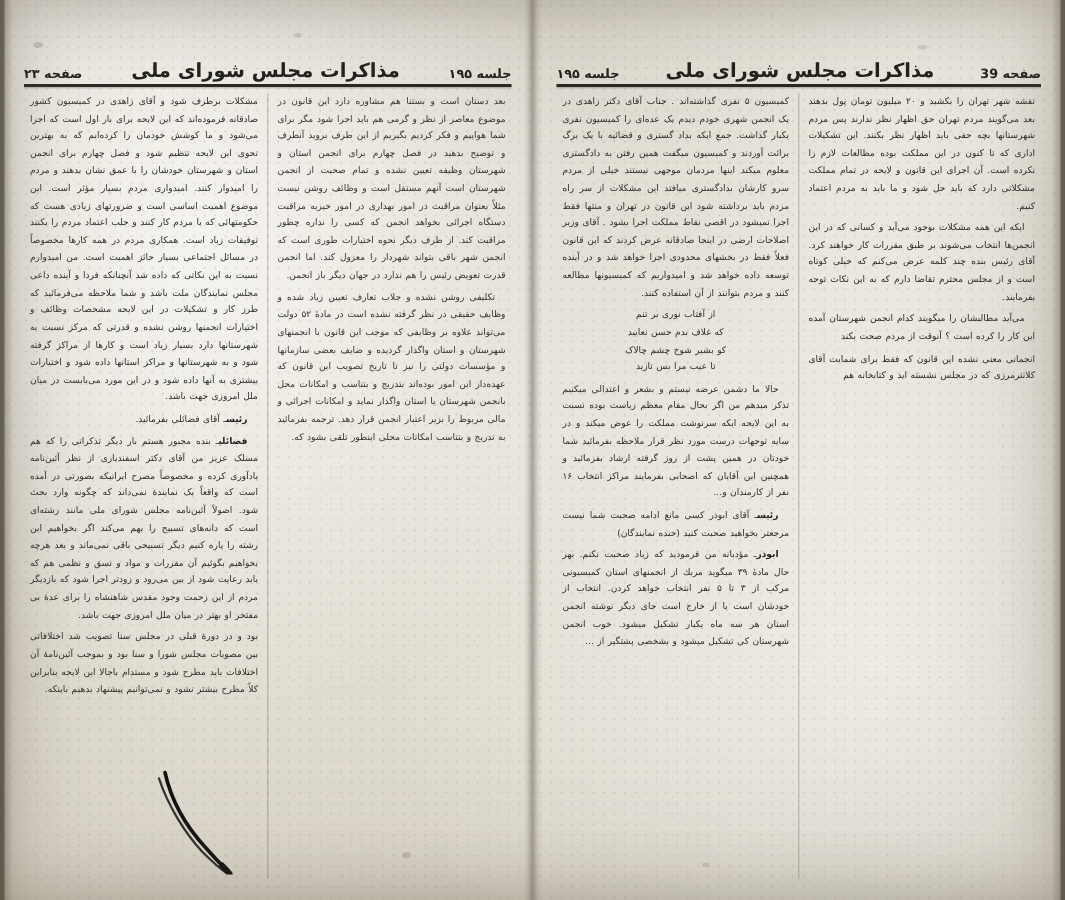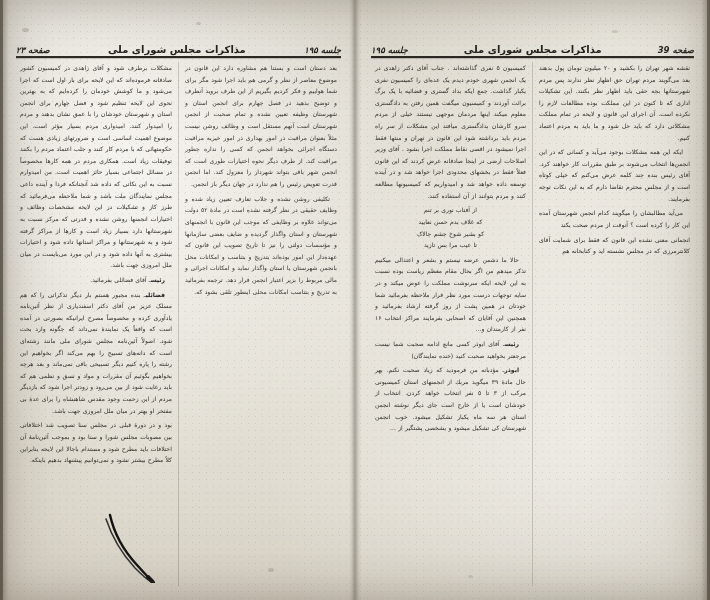--- a/index.html
+++ b/index.html
@@ -51,22 +51,22 @@
   .edge.bar{position:absolute;top:0;width:3px;height:600px;background:rgba(40,34,26,.55);}
 
   
   .head{
     position:absolute;top:38px;height:17px;
     display:flex;align-items:flex-end;justify-content:space-between;
     font-size:8.5px;font-weight:bold;color:#20201c;letter-spacing:.2px;
   }
   .page.left  .head{left:16px;right:14px;}
   .page.right .head{left:16px;right:16px;}
-  .head .ctr{flex:1;text-align:center;font-size:10px;}
-  .head .sid{white-space:nowrap;font-style:italic;}
+  .head .ctr{flex:1;text-align:center;font-size:13px;}
+  .head .sid{white-space:nowrap;}
   .rule{
     position:absolute;height:1.6px;background:#2a2722;top:56px;
     box-shadow:0 1px 0 rgba(0,0,0,.18);
   }
   .page.left  .rule{left:16px;right:14px;}
   .page.right .rule{left:16px;right:16px;}
 
   
   .cols{position:absolute;top:62px;bottom:14px;display:flex;gap:0;}
   .page.left  .cols{left:14px;right:12px;}

